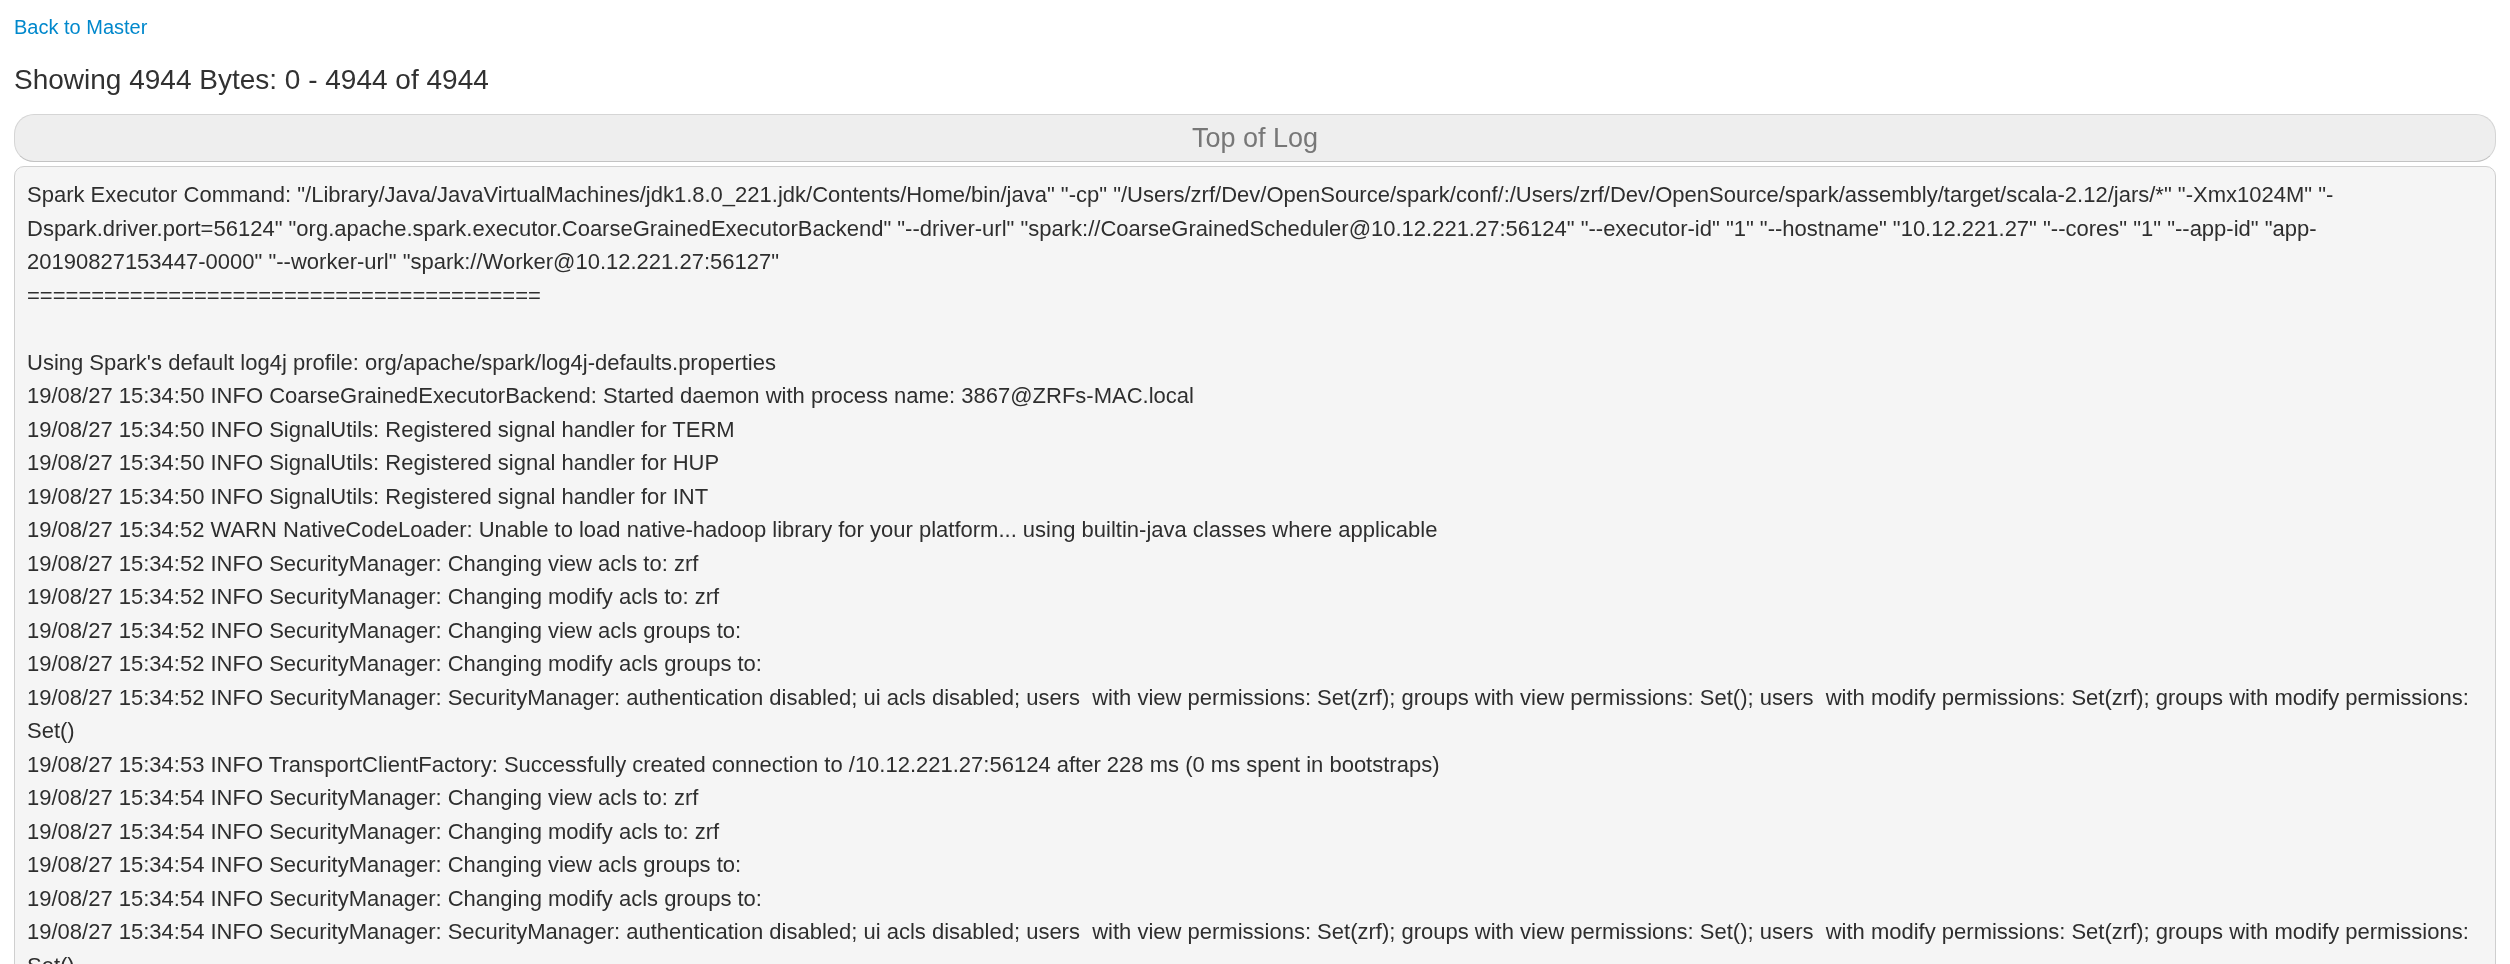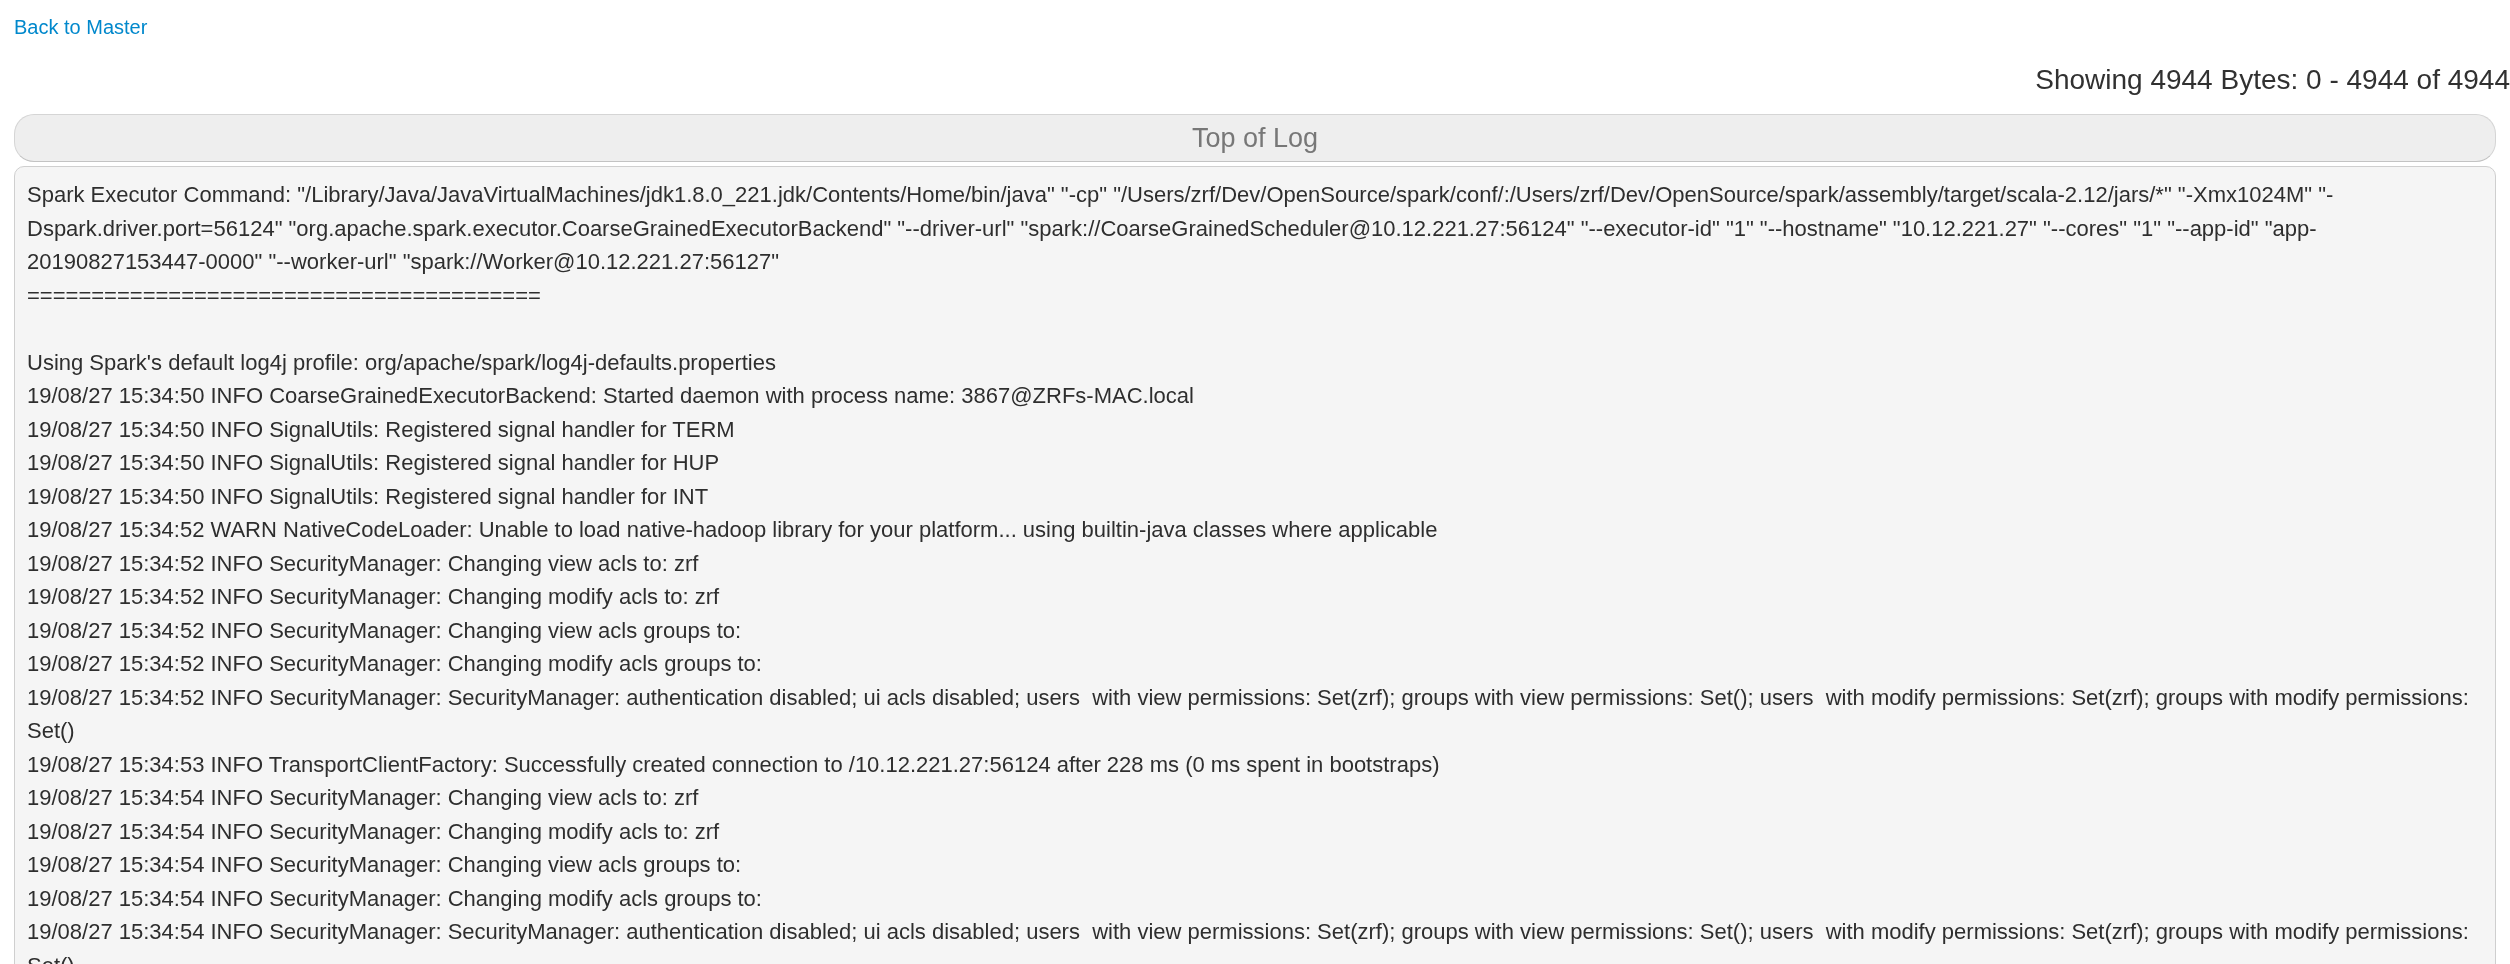--- a/index.html
+++ b/index.html
@@ -33,21 +33,20 @@
     line-height: 30px;
     color: var(--link_blue);
     text-decoration: none;
     cursor: pointer;
   }
   .bytes-summary {
     margin: 22px 0 0 14px;
     font-size: 28px;
     line-height: 32px;
     color: var(--text_dark);
-    text-align: right;
   }
   .top-log-btn {
     display: block;
     width: calc(100% - 28px);
     margin: 18px 14px 0 14px;
     height: 48px;
     background: var(--button_bg);
     border: 1px solid var(--button_border);
     border-bottom-color: #c3c3c3;
     border-radius: 20px;

